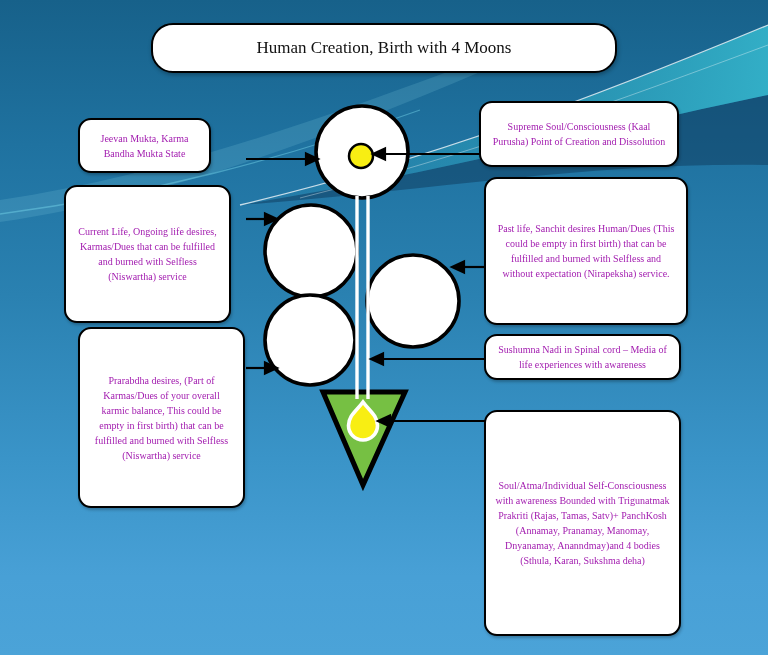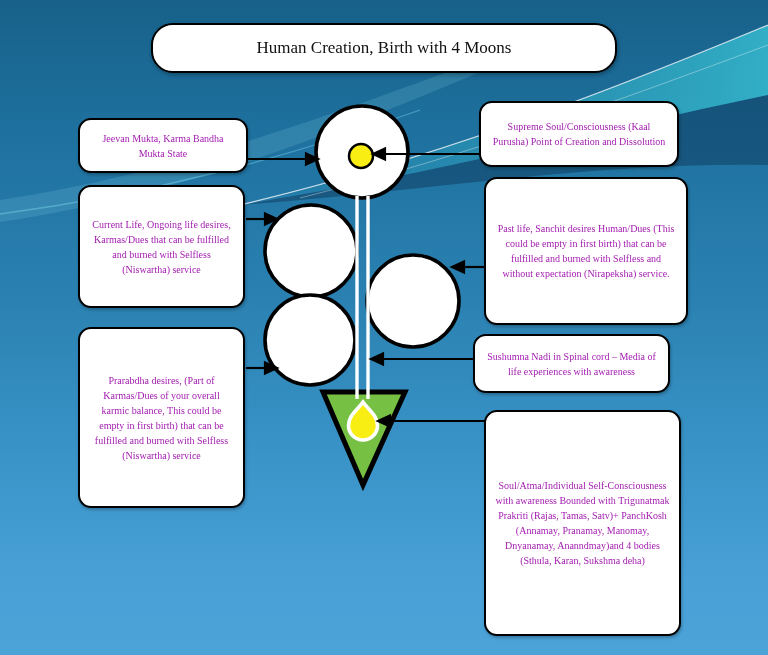--- a/index.html
+++ b/index.html
@@ -81,36 +81,36 @@
 
       <line x1="485" y1="421" x2="390" y2="421"></line>
       <polygon points="378,421 390,415.5 390,426.5"></polygon>
     </g>
   </svg>
 
   <div class="title-box">
     <span>Human Creation, Birth with 4 Moons</span>
   </div>
 
-  <div class="box" style="left:78px;top:118px;width:170px;height:55px">
+  <div class="box" style="left:78px;top:118px;width:133px;height:55px">
     <span>Jeevan Mukta, Karma Bandha Mukta State</span>
   </div>
-  <div class="box" style="left:78px;top:185px;width:167px;height:123px">
+  <div class="box" style="left:64px;top:185px;width:167px;height:138px">
     <span>Current Life, Ongoing life desires, Karmas/Dues that can be fulfilled and burned with Selfless (Niswartha) service</span>
   </div>
   <div class="box" style="left:78px;top:327px;width:167px;height:181px">
     <span>Prarabdha desires, (Part of Karmas/Dues of your overall karmic balance, This could be empty in first birth) that can be fulfilled and burned with Selfless (Niswartha) service</span>
   </div>
 
   <div class="box" style="left:479px;top:101px;width:200px;height:66px">
     <span>Supreme Soul/Consciousness (Kaal Purusha) Point of Creation and Dissolution</span>
   </div>
   <div class="box" style="left:484px;top:177px;width:204px;height:148px">
     <span>Past life, Sanchit desires Human/Dues (This could be empty in first birth) that can be fulfilled and burned with Selfless and without expectation (Nirapeksha) service.</span>
   </div>
-  <div class="box" style="left:473px;top:334px;width:197px;height:59px">
+  <div class="box" style="left:484px;top:334px;width:197px;height:46px">
     <span>Sushumna Nadi in Spinal cord – Media of life experiences with awareness</span>
   </div>
   <div class="box" style="left:484px;top:410px;width:197px;height:226px">
     <span>Soul/Atma/Individual Self-Consciousness with awareness Bounded with Trigunatmak Prakriti (Rajas, Tamas, Satv)+ PanchKosh (Annamay, Pranamay, Manomay, Dnyanamay, Ananndmay)and 4 bodies (Sthula, Karan, Sukshma deha)</span>
   </div>
 
 </div>
 
 </body></html>

